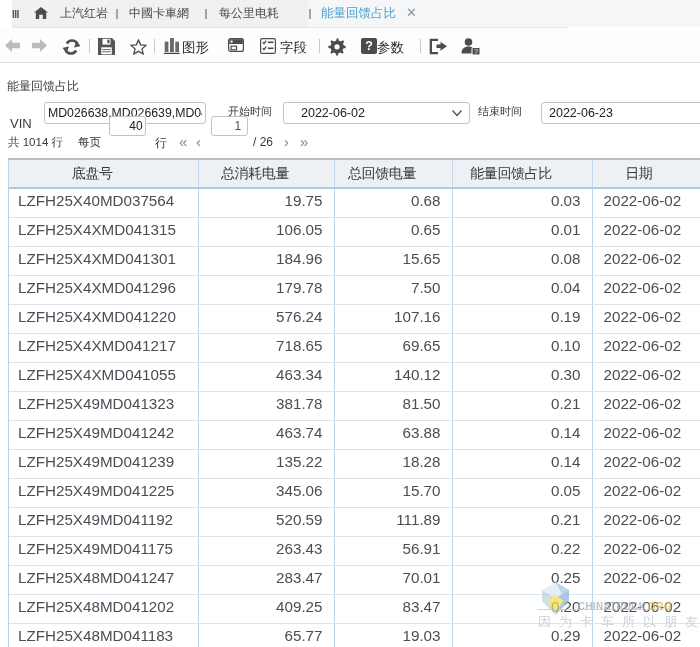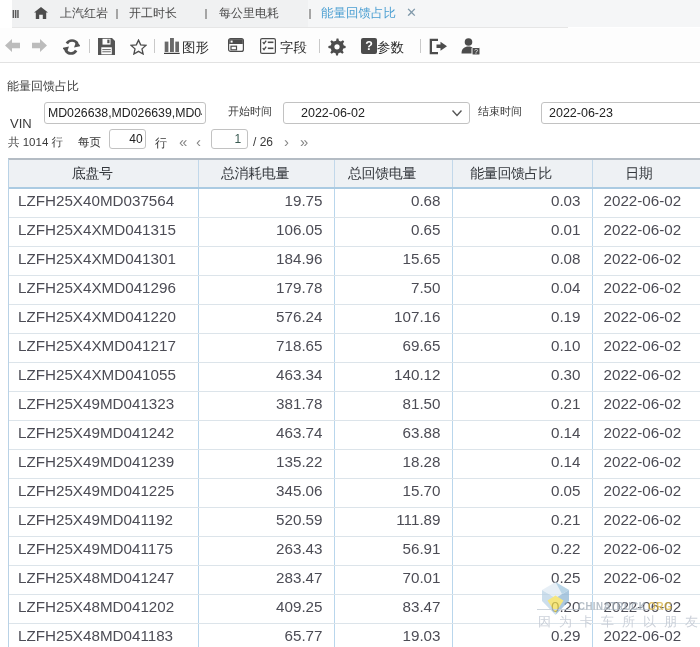--- a/index.html
+++ b/index.html
@@ -31,21 +31,21 @@
 
 .flabel { position:absolute; top:104px; font-size:11px; color:#3a3a3a; }
 .vinlabel { position:absolute; left:10px; top:104.5px; font-size:13px; color:#3a3a3a;margin-top:11px; }
 .finput { position:absolute; top:101.5px; height:22px; border:1px solid #c2c2c2; border-radius:3px;
   background:#fff; font-size:12.5px; color:#222; padding:0 3px; line-height:20px;
   font-family:"Liberation Sans", sans-serif; }
 
 
 .pager { position:absolute; top:134.5px; font-size:11.5px; color:#3a3a3a; }
 .pager2 { position:absolute; top:134.5px; font-size:12px; color:#3a3a3a; }
-.pinput { position:absolute; top:129px; height:20px; border:1px solid #c2c2c2; border-radius:3px;
+.pinput { position:absolute; top:116px; height:20px; border:1px solid #c2c2c2; border-radius:3px;
   background:#fff; font-size:12px; color:#222; text-align:center; line-height:18px;
   font-family:"Liberation Sans", sans-serif;padding-left:17px; }
 .parrow { position:absolute; top:132.5px; font-size:15px; color:#858585; }
 
 
 .grid { position:absolute; left:8px; top:158px; width:699px;
   border-top:2px solid #b4bcc4; border-left:1px solid #b9d2e6; }
 table { border-collapse:collapse; table-layout:fixed; width:698px; }
 th { height:28px; background:#eef1f4; font-weight:normal; font-size:14px; letter-spacing:-0.4px;
   color:#33373c; border-bottom:2px solid #abcbe2; border-right:1px solid #c2d8ea;
@@ -76,21 +76,21 @@
   <svg class="menugrip" width="8" height="8" viewBox="0 0 8 8">
     <rect x="0.6" y="0" width="1.5" height="8" fill="#5a5a5a"></rect>
     <rect x="2.9" y="0" width="1.5" height="8" fill="#5a5a5a"></rect>
     <rect x="5.2" y="0" width="1.5" height="8" fill="#5a5a5a"></rect>
   </svg>
   <svg class="homeicon" width="14" height="12" viewBox="0 0 14 12">
     <path d="M7 0 L14 5.6 L12.2 5.6 L12.2 12 L8.8 12 L8.8 7.8 L5.2 7.8 L5.2 12 L1.8 12 L1.8 5.6 L0 5.6 Z" fill="#4d4d4d"></path>
   </svg>
   <span class="tab" style="left:48px;">上汽红岩</span>
   <span class="tsep" style="left:104px;"></span>
-  <span class="tab" style="left:117px;">开工时长</span>
+  <span class="tab" style="left:117px;">中國卡車網</span>
   <span class="tsep" style="left:193px;"></span>
   <span class="tab" style="left:207px;">每公里电耗</span>
   <span class="tsep" style="left:297px;"></span>
   <span class="tab active" style="left:309px;">能量回馈占比</span>
   <span class="tclose">✕</span>
 </div>
 
 <div class="toolbar"></div>
 <svg class="ticon" style="left:5px;" width="15" height="15" viewBox="0 0 15 15">
   <path d="M7 1 L7 4.7 L15 4.7 L15 10.3 L7 10.3 L7 14 L0 7.5 Z" fill="#bcbcbc"></path>

